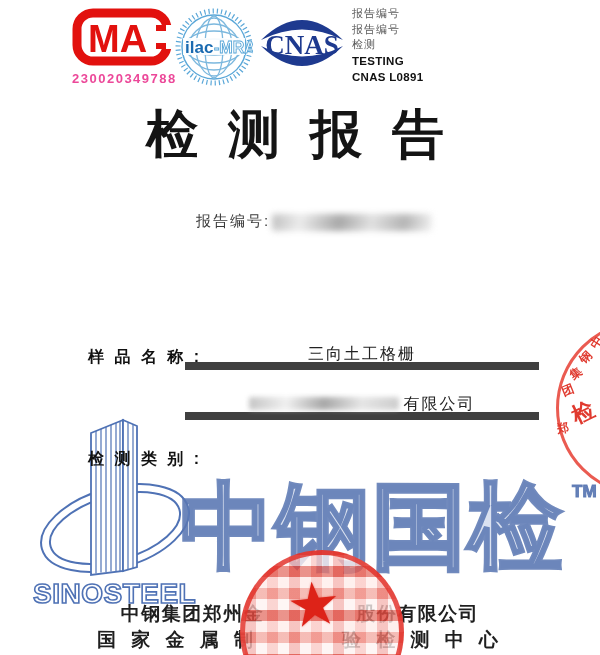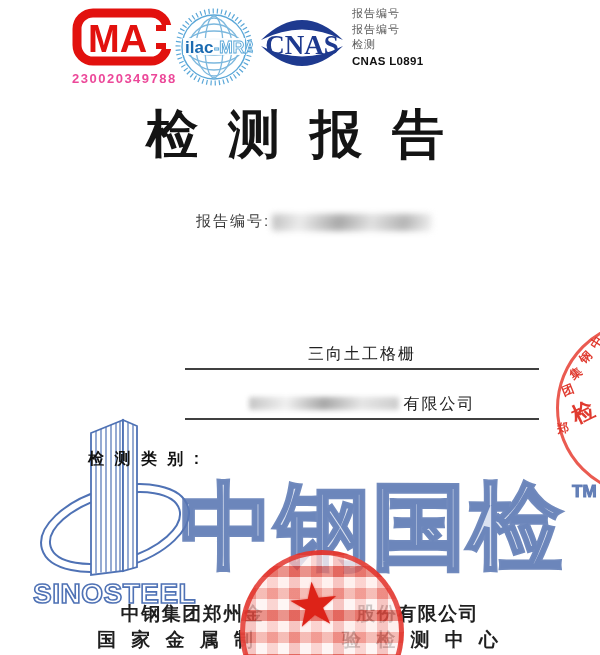--- a/index.html
+++ b/index.html
@@ -32,21 +32,21 @@
     background:linear-gradient(100deg,#b5b5b5 0%,#e9e9e9 18%,#9a9a9a 42%,#dcdcdc 62%,#a8a8a8 82%,#f0f0f0 100%);
     filter:blur(3px); opacity:.85;
   }
   
   .field-label {
     position:absolute; left:88px; font-size:16px; font-weight:700;
     letter-spacing:3px; color:#111; z-index:2;
   }
   .field-line {
     position:absolute; left:185px; width:354px; height:26px;
-    border-bottom:2px solid #404040; text-align:center;
+    border-bottom:8px solid #404040; text-align:center;
     font-size:16px; letter-spacing:2px; color:#222; z-index:2;
   }
   .chunk-blur {
     display:inline-block; width:150px; height:13px; border-radius:2px;
     background:linear-gradient(95deg,#bbb 0%,#eee 25%,#999 50%,#e2e2e2 75%,#c4c4c4 100%);
     filter:blur(2.5px); vertical-align:-1px; margin-right:5px; opacity:.85;
   }
   
   .sinosteel { position:absolute; left:25px; top:413px; z-index:1; }
   
@@ -119,30 +119,32 @@
   <svg class="cnas-logo" width="90" height="66" viewBox="0 0 90 66">
     <path d="M4 30 Q45 -10 86 30 Q45 9 4 30 Z" fill="#1e3a8f"></path>
     <path d="M4 36 Q45 76 86 36 Q45 57 4 36 Z" fill="#1e3a8f"></path>
     <text x="45" y="44" text-anchor="middle" font-family="Liberation Serif, serif" font-size="27" font-weight="bold" fill="#1e3a8f">CNAS</text>
   </svg>
 
   <div class="cnas-text">
     <div class="cn">报告编号</div>
     <div class="cn">报告编号</div>
     <div class="cn">检测</div>
+    <div class="en">TESTING</div>
     <div class="en">CNAS L0891</div>
   </div>
 
   <div class="title">检测报告</div>
 
   <div class="report-row">
     <span class="report-label">报告编号:</span>
     <span class="blur-strip"></span>
   </div>
 
+  <div class="field-label" style="top:347px;">样 品 名 称 :</div>
   <div class="field-line" style="top:344px;">
     <span>三向土工格栅</span>
   </div>
 
   <div class="field-line" style="top:394px;">
     <span class="chunk-blur"></span><span>有限公司</span>
   </div>
 
   <div class="field-label" style="top:449px;">检 测 类 别 :</div>
 

